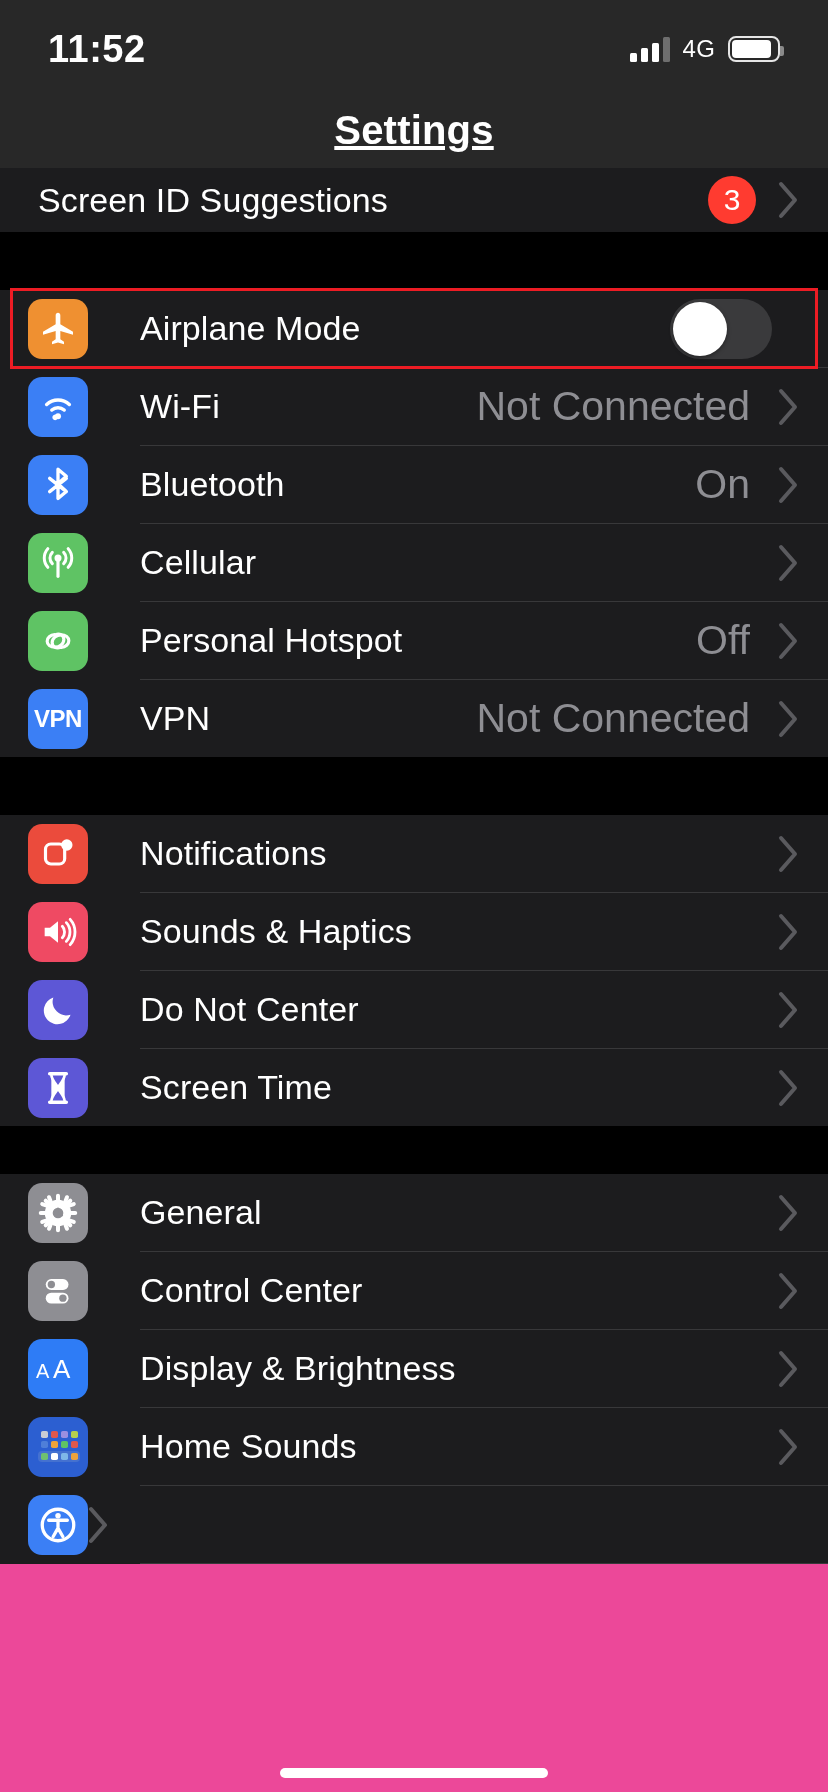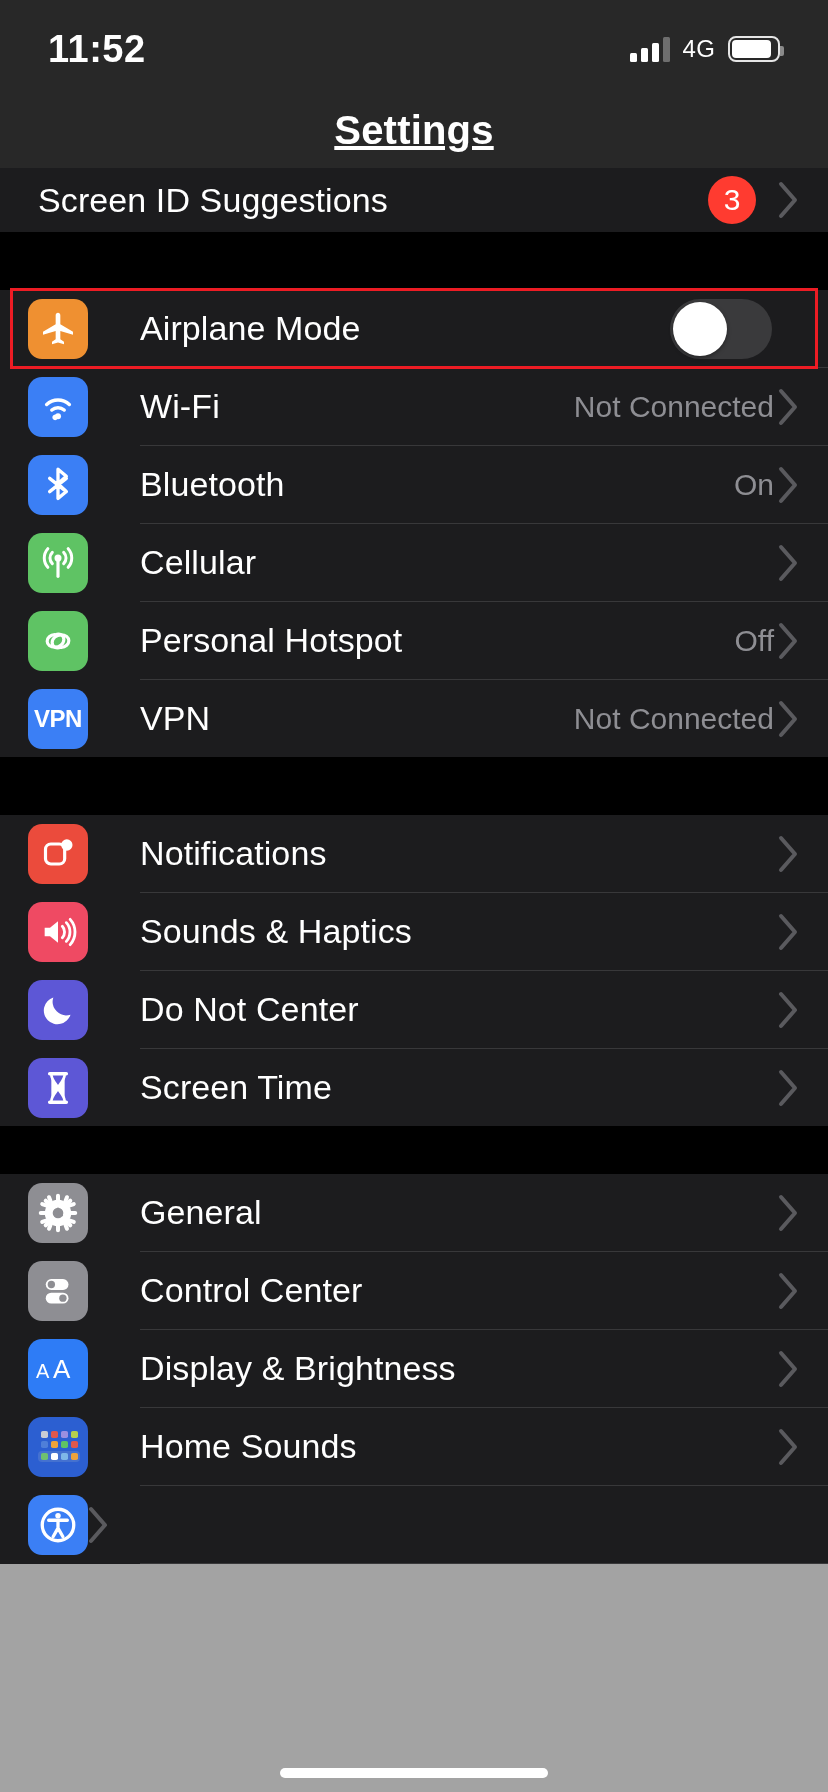--- a/index.html
+++ b/index.html
@@ -3,21 +3,21 @@
 <meta charset="utf-8">
 <style>
   * { margin:0; padding:0; box-sizing:border-box; }
   html, body {
     width:828px; height:1792px;
     background:#000;
     font-family:"Liberation Sans", sans-serif;
     -webkit-font-smoothing:antialiased;
     overflow:hidden;
   }
-  .phone { position:relative; width:828px; height:1792px; background:#a3a3a3; }
+  .phone { position:relative; width:828px; height:1792px; background:#ec4899; }
 
   
   .statusbar {
     position:relative; height:92px;
     background:#282828;
     display:flex; align-items:center; justify-content:space-between;
     padding:0 48px;
   }
   .sb-time {
     color:#fff; font-size:38px; font-weight:600; letter-spacing:0.5px;
@@ -68,21 +68,21 @@
   }
   .icon svg { display:block; }
   .icon .txt { color:#fff; font-size:24px; font-weight:600; letter-spacing:-0.5px; }
 
   .row-label {
     color:#fff; font-size:34px; font-weight:400;
     margin-left:52px; flex:1; letter-spacing:0.1px; white-space:nowrap;
   }
   .row-label.noicon { margin-left:10px; }
 
-  .row-value { color:#8e8e93; font-size:30px; margin-right:4px; white-space:nowrap; }
+  .row-value { color:#8e8e93; font-size:41px; margin-right:28px; white-space:nowrap; }
 
   .chev { width:22px; height:38px; flex-shrink:0; }
   .chev svg { display:block; }
 
   .sep { height:1px; background:#38383a; margin-left:140px; }
 
   
   .badge {
     min-width:48px; height:48px; padding:0 12px;
     background:#ff3b30; border-radius:24px;

